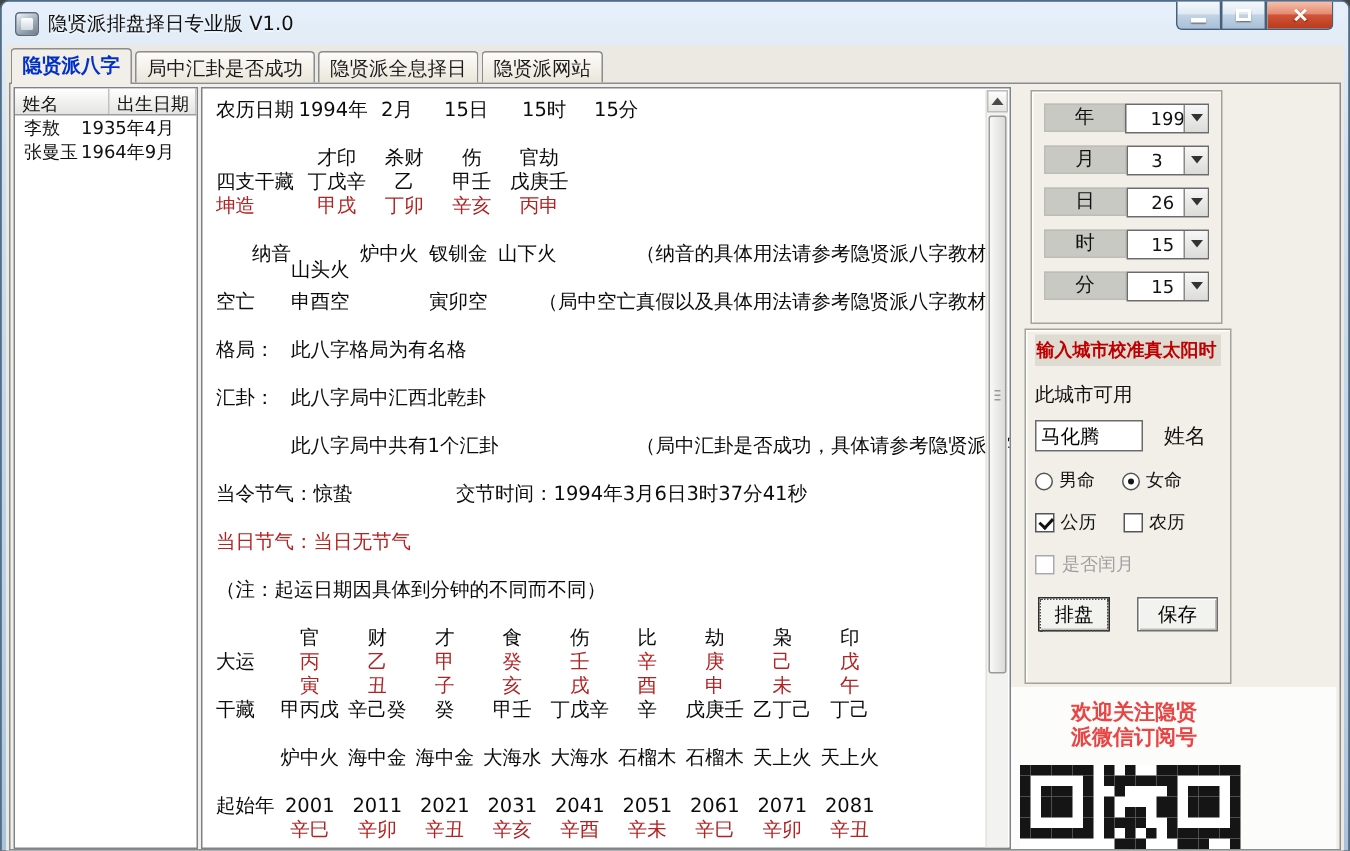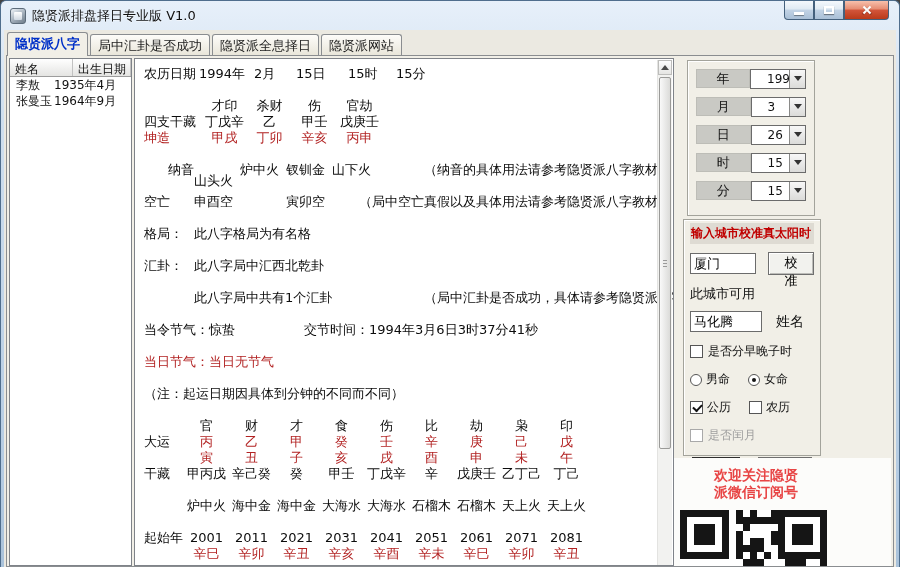--- a/index.html
+++ b/index.html
@@ -235,32 +235,24 @@
                 <div class="val">15</div>
                 <div class="dbtn">
                   <div class="tri-down"></div>
                 </div>
               </div>
             </div>
           </div>
 
         <div class="group2">
           <div class="hint">输入城市校准真太阳时</div>
-          <div class="crow">
-            <input class="tinput" value="厦门" style="">
-            <button class="btn calib">校准</button>
-          </div>
           <div class="status">此城市可用</div>
           <div class="crow nrow">
             <input class="tinput" value="马化腾" style="">
             <span class="nlabel">姓名</span>
-          </div>
-          <div class="ckrow">
-            <div class="cbox"></div>
-            <span>是否分早晚子时</span>
           </div>
           <div class="ckrow">
             <span class="pair">
               <div class="radio"></div>
               <span>男命</span>
             </span>
             <span class="pair">
               <div class="radio sel"></div>
               <span>女命</span>
             </span>

